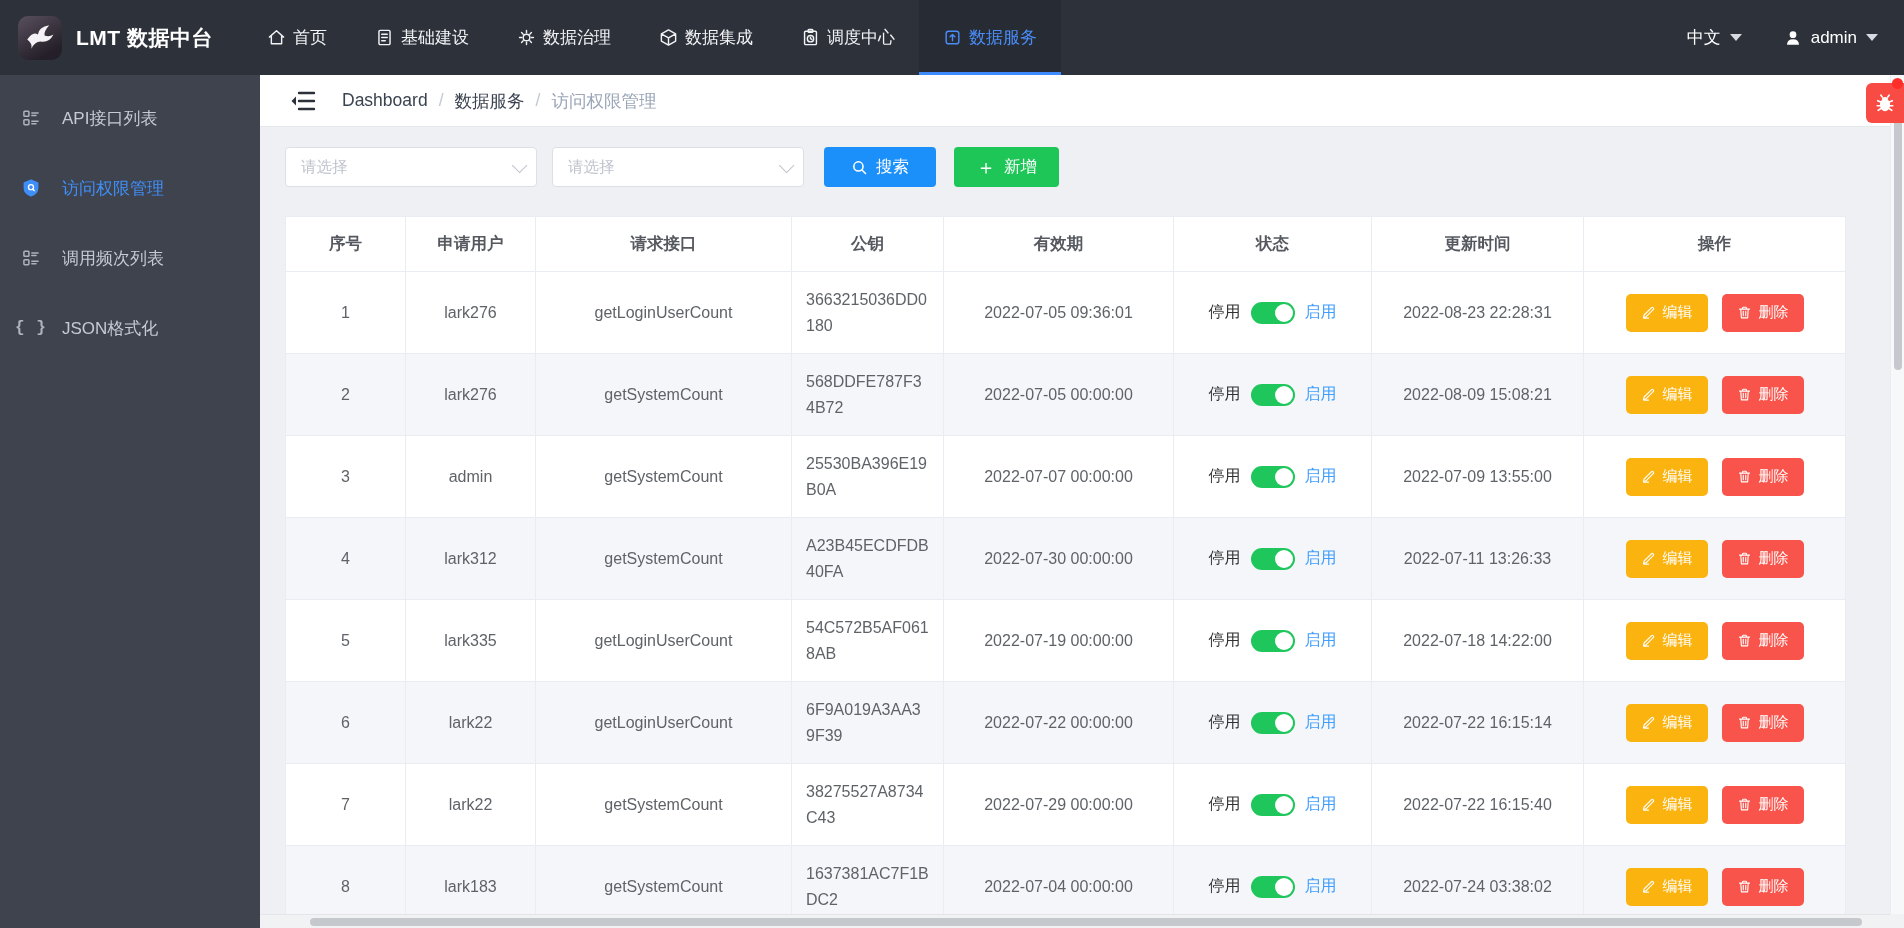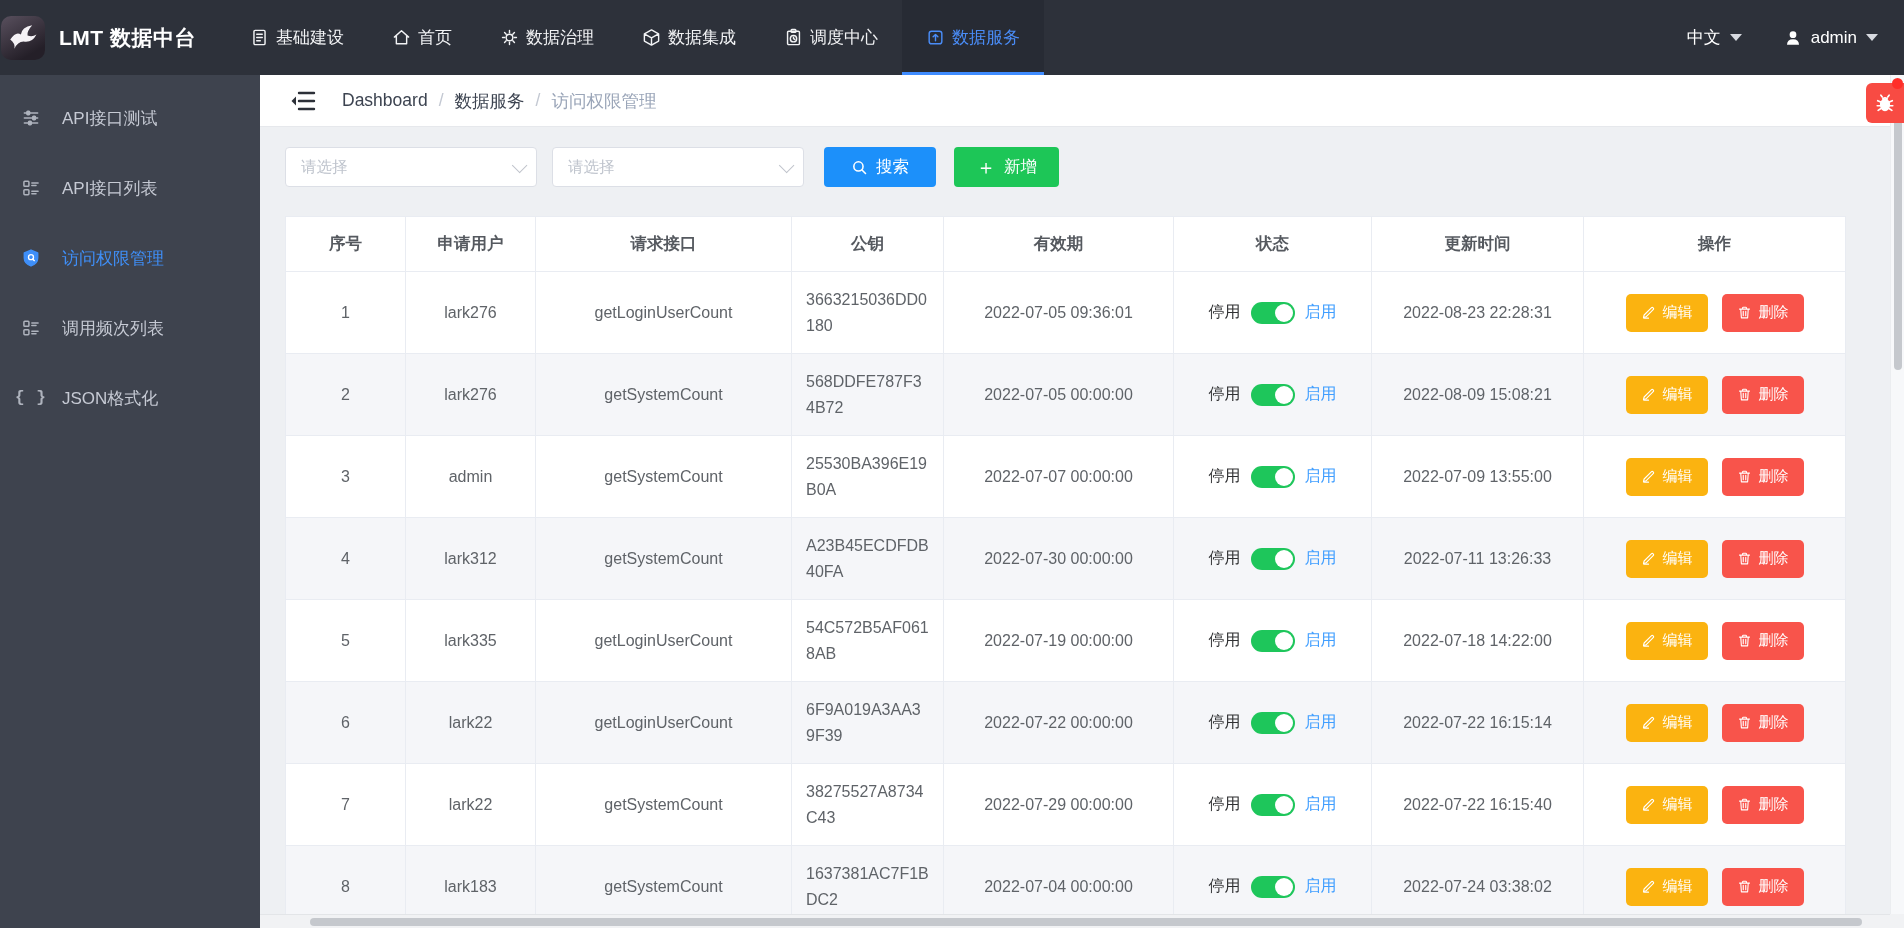--- a/index.html
+++ b/index.html
@@ -1,21 +1,21 @@
 <!DOCTYPE html>
 <html><head>
 <meta charset="utf-8">
 <style>
   * { margin:0; padding:0; box-sizing:border-box; }
   html,body { width:1904px; height:928px; overflow:hidden;
     font-family:"Liberation Sans","DejaVu Sans",sans-serif; background:#eef0f3; }
 
   
   .navbar { position:relative; height:75px; background:#2d313a; display:flex; align-items:center; z-index:30; }
-  .brand { display:flex; align-items:center; padding-left:1px; }
+  .brand { display:flex; align-items:center; padding-left:18px; }
   .logo { width:44px; height:44px; border-radius:10px; background:linear-gradient(150deg,#59505e 0%,#241f28 80%);
     display:flex; align-items:center; justify-content:center; overflow:hidden; }
   .brand-title { color:#fff; font-size:21px; font-weight:600; margin-left:14px; letter-spacing:.5px; }
   .nav-menu { display:flex; height:75px; margin-left:30px; }
   .nav-item { display:flex; align-items:center; gap:7px; padding:0 24px; color:#f2f3f5; font-size:17px; cursor:pointer; position:relative; }
   .nav-item svg { width:19px; height:19px; stroke:#f2f3f5; }
   .nav-item.active { background:#272b34; color:#4a8df8; }
   .nav-item.active svg { stroke:#4a8df8; }
   .nav-item.active::after { content:""; position:absolute; left:0; right:0; bottom:0; height:3px; background:#3f8cff; }
   .nav-right { margin-left:auto; display:flex; align-items:center; gap:42px; padding-right:26px; color:#fff; font-size:17px; }
@@ -99,30 +99,30 @@
       <svg width="34" height="34" viewBox="0 0 24 24">
           <path fill="#f5f2f6" d="M3 13 Q7 7 10.5 9.5 Q11 4.5 18.5 3 Q14.5 7.5 15.2 10.2 Q18.5 11.5 21.5 9.5 Q18.5 15.5 12.5 14.5 Q8 14.8 6 19.5 Q6.5 15.5 3 13 Z"></path>
         </svg>
     </div>
     <span class="brand-title">LMT 数据中台</span>
   </div>
 
   <nav class="nav-menu">
     <div class="nav-item">
       <svg class="ic" viewBox="0 0 24 24">
+          <path d="M3 11.5 L12 3.5 L21 11.5 M5.5 10 V20 H18.5 V10"></path>
+        </svg>
+      <span>首页</span>
+    </div>
+    <div class="nav-item">
+      <svg class="ic" viewBox="0 0 24 24">
           <rect x="5" y="3" width="14" height="18" rx="1.5"></rect>
           <path d="M8.5 8 H15.5 M8.5 12 H15.5 M8.5 16 H13"></path>
         </svg>
       <span>基础建设</span>
-    </div>
-    <div class="nav-item">
-      <svg class="ic" viewBox="0 0 24 24">
-          <path d="M3 11.5 L12 3.5 L21 11.5 M5.5 10 V20 H18.5 V10"></path>
-        </svg>
-      <span>首页</span>
     </div>
     <div class="nav-item">
       <svg class="ic" viewBox="0 0 24 24">
           <circle cx="12" cy="12" r="4.2"></circle>
           <path d="M12 3.2 V6 M12 18 V20.8 M3.2 12 H6 M18 12 H20.8 M5.8 5.8 L7.8 7.8 M16.2 16.2 L18.2 18.2 M18.2 5.8 L16.2 7.8 M7.8 16.2 L5.8 18.2"></path>
         </svg>
       <span>数据治理</span>
     </div>
     <div class="nav-item">
       <svg class="ic" viewBox="0 0 24 24">
@@ -160,31 +160,20 @@
         </svg>
       <span>admin</span>
       <span class="caret"></span>
     </div>
   </div>
 </header>
 
 <div class="shell">
 
   <aside class="sidebar">
-    <div class="side-item">
-      <span class="ico">
-        <svg class="ic" viewBox="0 0 24 24">
-            <path d="M4 6 H20 M4 12 H20 M4 18 H20"></path>
-            <rect x="7" y="4" width="3.4" height="4" rx="1" fill="#aeb3bd"></rect>
-            <rect x="14" y="10" width="3.4" height="4" rx="1" fill="#aeb3bd"></rect>
-            <rect x="9" y="16" width="3.4" height="4" rx="1" fill="#aeb3bd"></rect>
-          </svg>
-      </span>
-      <span>API接口测试</span>
-    </div>
     <div class="side-item">
       <span class="ico">
         <svg class="ic" viewBox="0 0 24 24">
             <rect x="3.5" y="4" width="6" height="6" rx="1"></rect>
             <rect x="3.5" y="14" width="6" height="6" rx="1"></rect>
             <path d="M13 6 H20.5 M13 9 H18 M13 16 H20.5 M13 19 H18"></path>
           </svg>
       </span>
       <span>API接口列表</span>
     </div>

